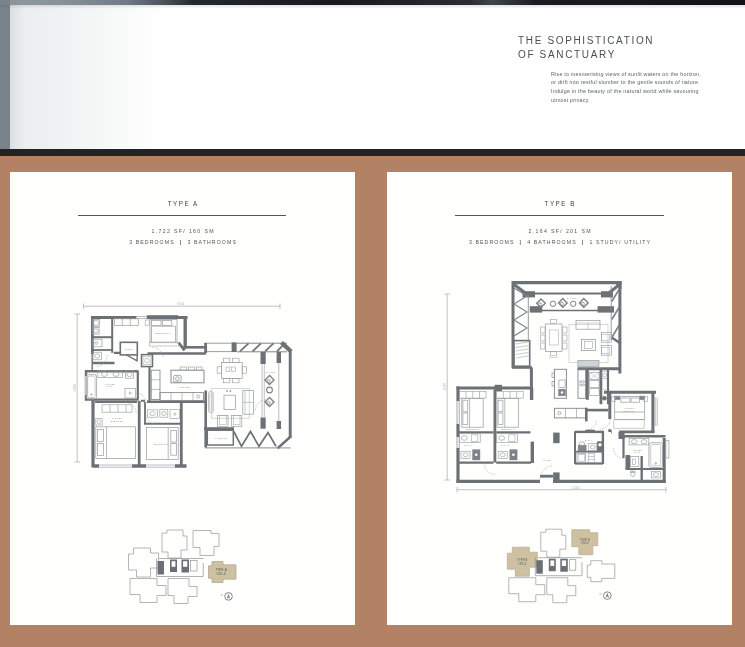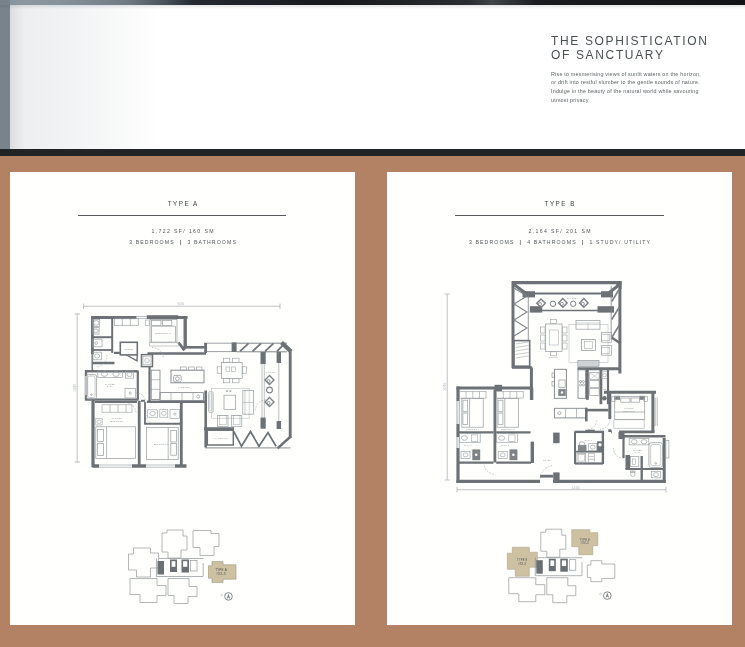--- a/index.html
+++ b/index.html
@@ -18,21 +18,21 @@
 <div class="abs" style="left:10px;top:0;width:178px;height:149px;
   background:linear-gradient(to right,rgba(90,102,110,0.22) 0%,rgba(90,102,110,0.11) 8%,rgba(90,102,110,0.085) 30%,rgba(90,102,110,0) 85%);"></div>
 
 <div class="abs" style="left:0;top:4.5px;width:745px;height:4px;
   background:linear-gradient(to bottom,rgba(60,70,78,0.14),rgba(60,70,78,0));"></div>
 
 <div class="abs" style="left:0;top:149px;width:745px;height:6.5px;background:#212325;"></div>
 
 <div class="abs" style="left:0;top:155.5px;width:745px;height:491.5px;background:#b38264;"></div>
 
-<div class="abs" style="left:551px;top:34px;width:190px;font-size:12px;line-height:14.4px;
+<div class="abs" style="left:518px;top:34px;width:190px;font-size:10px;line-height:14.4px;
   letter-spacing:1.65px;color:#4a4f52;">THE SOPHISTICATION<br>OF SANCTUARY</div>
 
 <div class="abs" style="left:551px;top:69.5px;width:175px;font-size:5.4px;line-height:8.7px;
   letter-spacing:0.2px;color:#5f6467;">Rise to mesmerising views of sunlit waters on the horizon,<br>or
 drift into restful slumber to the gentle sounds of nature.<br>Indulge
 in the beauty of the natural world while savouring<br>utmost privacy.</div>
 
 <div class="abs" style="left:10px;top:172px;width:345px;height:452.5px;background:#fffffe;"></div>
 
 <div class="abs" style="left:387px;top:172px;width:345px;height:452.5px;background:#fffffe;"></div>

